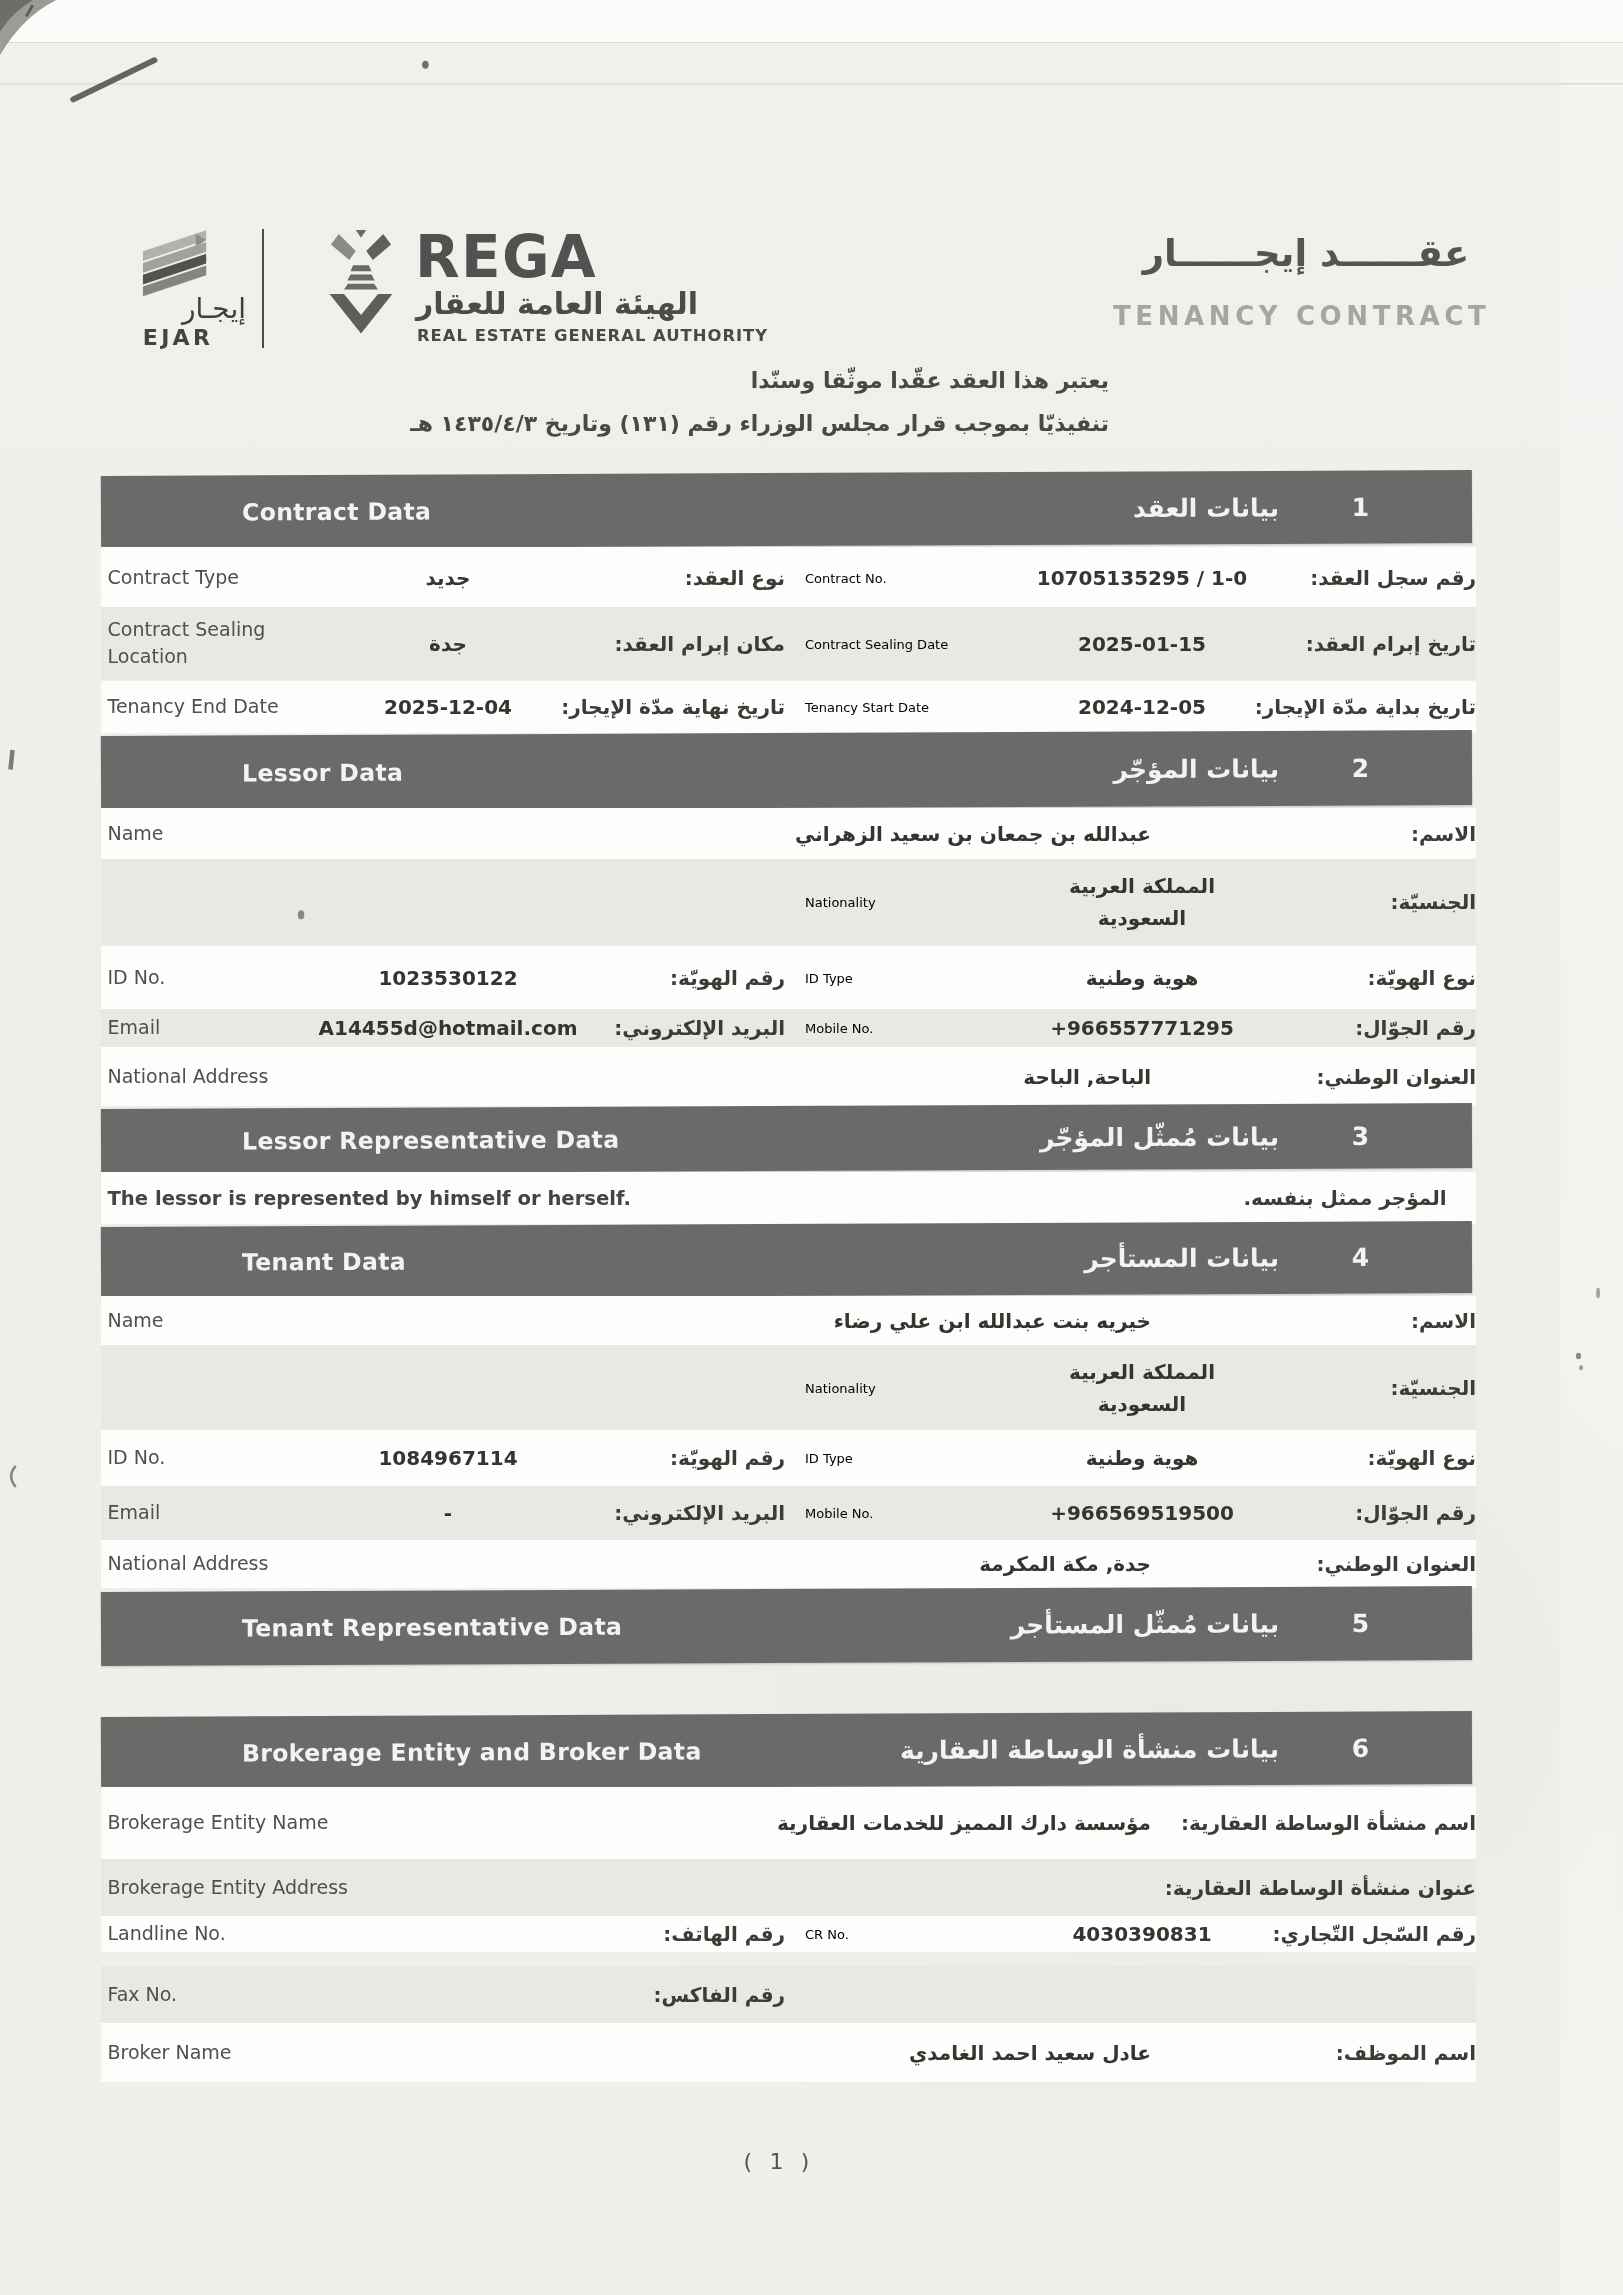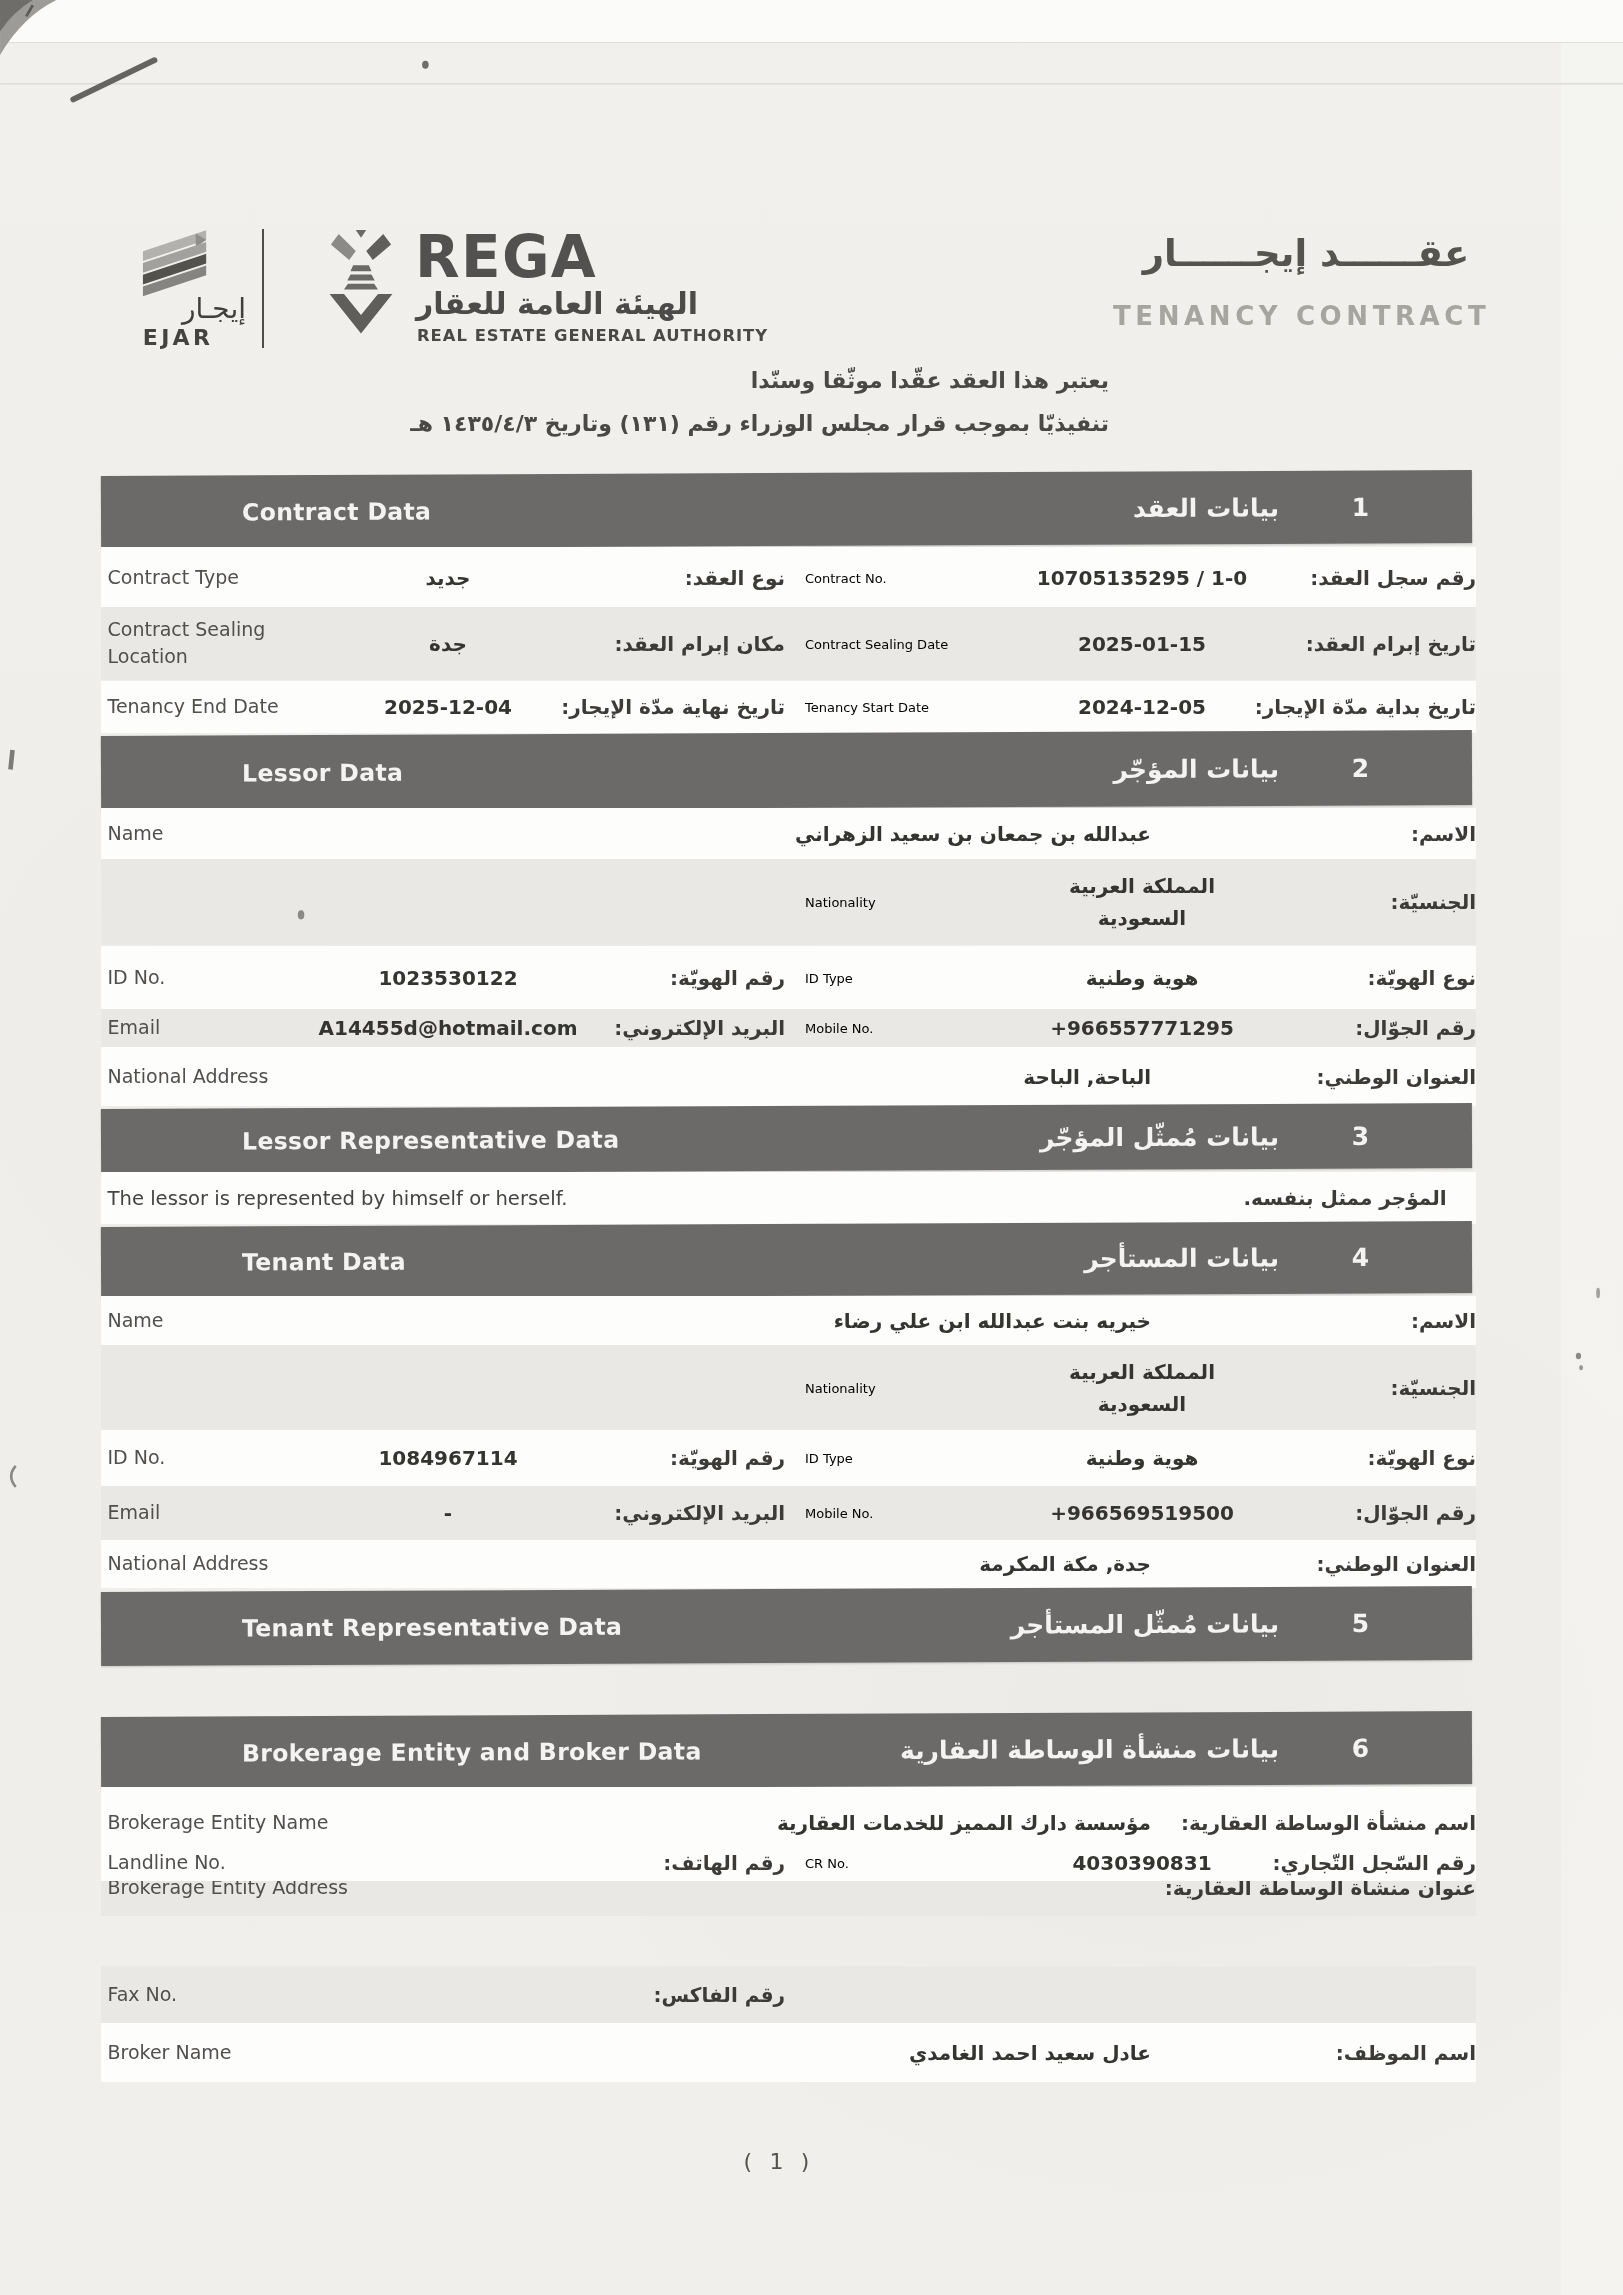--- a/index.html
+++ b/index.html
@@ -42,21 +42,21 @@
   .w2{width:196px;}
   .en-r{left:704px;font-size:13px;color:#000000;}
   .val{font-weight:700;font-size:20px;color:#343431;}
   .val-l{left:118px;width:458px;text-align:center;}
   .val-r{left:848px;width:386px;text-align:center;}
   .val-n{left:943px;width:196px;text-align:center;white-space:normal;line-height:1.6;}
   .val-f{left:291px;width:759px;}
   .ar{font-weight:700;font-size:20px;color:#3c3b38;}
   .ar-l{right:691px;}
   .ar-r{right:0px;}
-  .note-en{left:6.5px;font-size:19.6px;font-weight:400;color:#454441;}
+  .note-en{left:6.5px;font-size:19.6px;font-weight:700;color:#454441;}
   .note-ar{right:29.5px;font-weight:700;font-size:20px;color:#3c3b38;}
 
   .pagenum{position:absolute;left:681px;top:2149px;width:196px;text-align:center;font-size:22px;color:#55544f;letter-spacing:5.2px;}
   .artifacts{position:absolute;left:0;top:0;pointer-events:none;}
 </style>
 </head>
 <body>
 
 <div id="page">
   <div class="topstrip"></div>
@@ -226,21 +226,21 @@
   <div class="row white" style="top:1787px;height:72px;">
     <span class="c en-l">Brokerage Entity Name</span>
     <span class="c val val-f" dir="rtl">مؤسسة دارك المميز للخدمات العقارية</span>
     <span class="c ar ar-r" dir="rtl">اسم منشأة الوساطة العقارية:</span>
   </div>
   <div class="row gray" style="top:1859px;height:57px;">
     <span class="c en-l">Brokerage Entity Address</span>
     <span class="c val val-f" dir="rtl"></span>
     <span class="c ar ar-r" dir="rtl">عنوان منشأة الوساطة العقارية:</span>
   </div>
-  <div class="row white" style="top:1845px;height:36px;">
+  <div class="row white" style="top:1916px;height:36px;">
     <span class="c en-l">Landline No.</span>
     <span class="c val val-l"></span>
     <span class="c ar ar-l" dir="rtl">رقم الهاتف:</span>
     <span class="c en-r">CR No.</span>
     <span class="c val val-r">4030390831</span>
     <span class="c ar ar-r" dir="rtl">رقم السّجل التّجاري:</span>
   </div>
   <div class="row gray" style="top:1966px;height:57px;">
     <span class="c en-l">Fax No.</span>
     <span class="c val val-l"></span>

